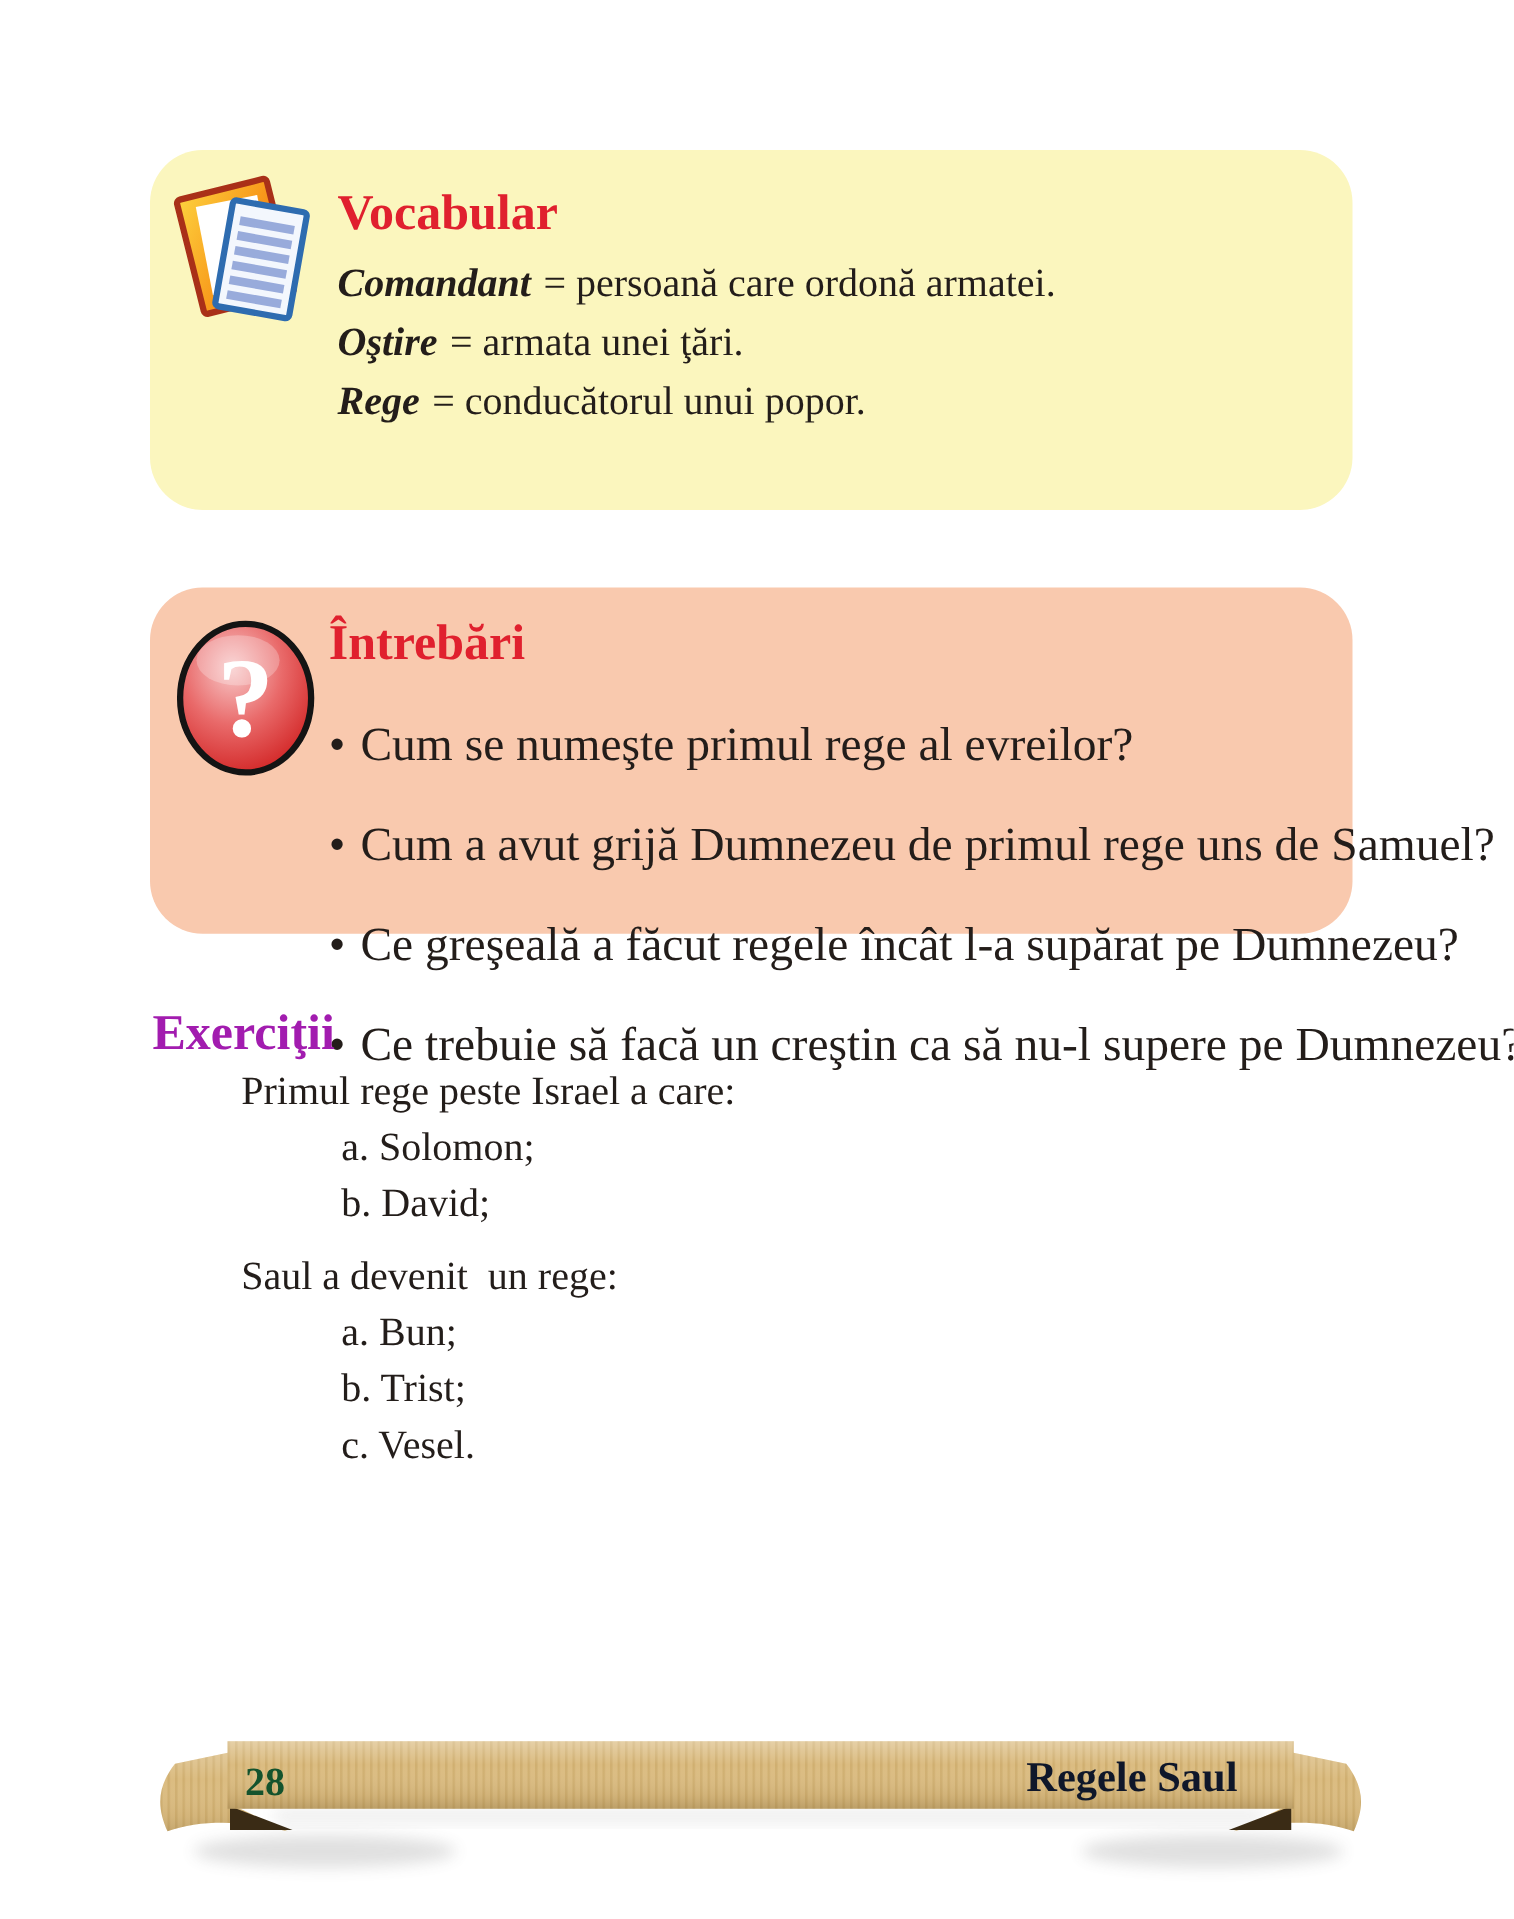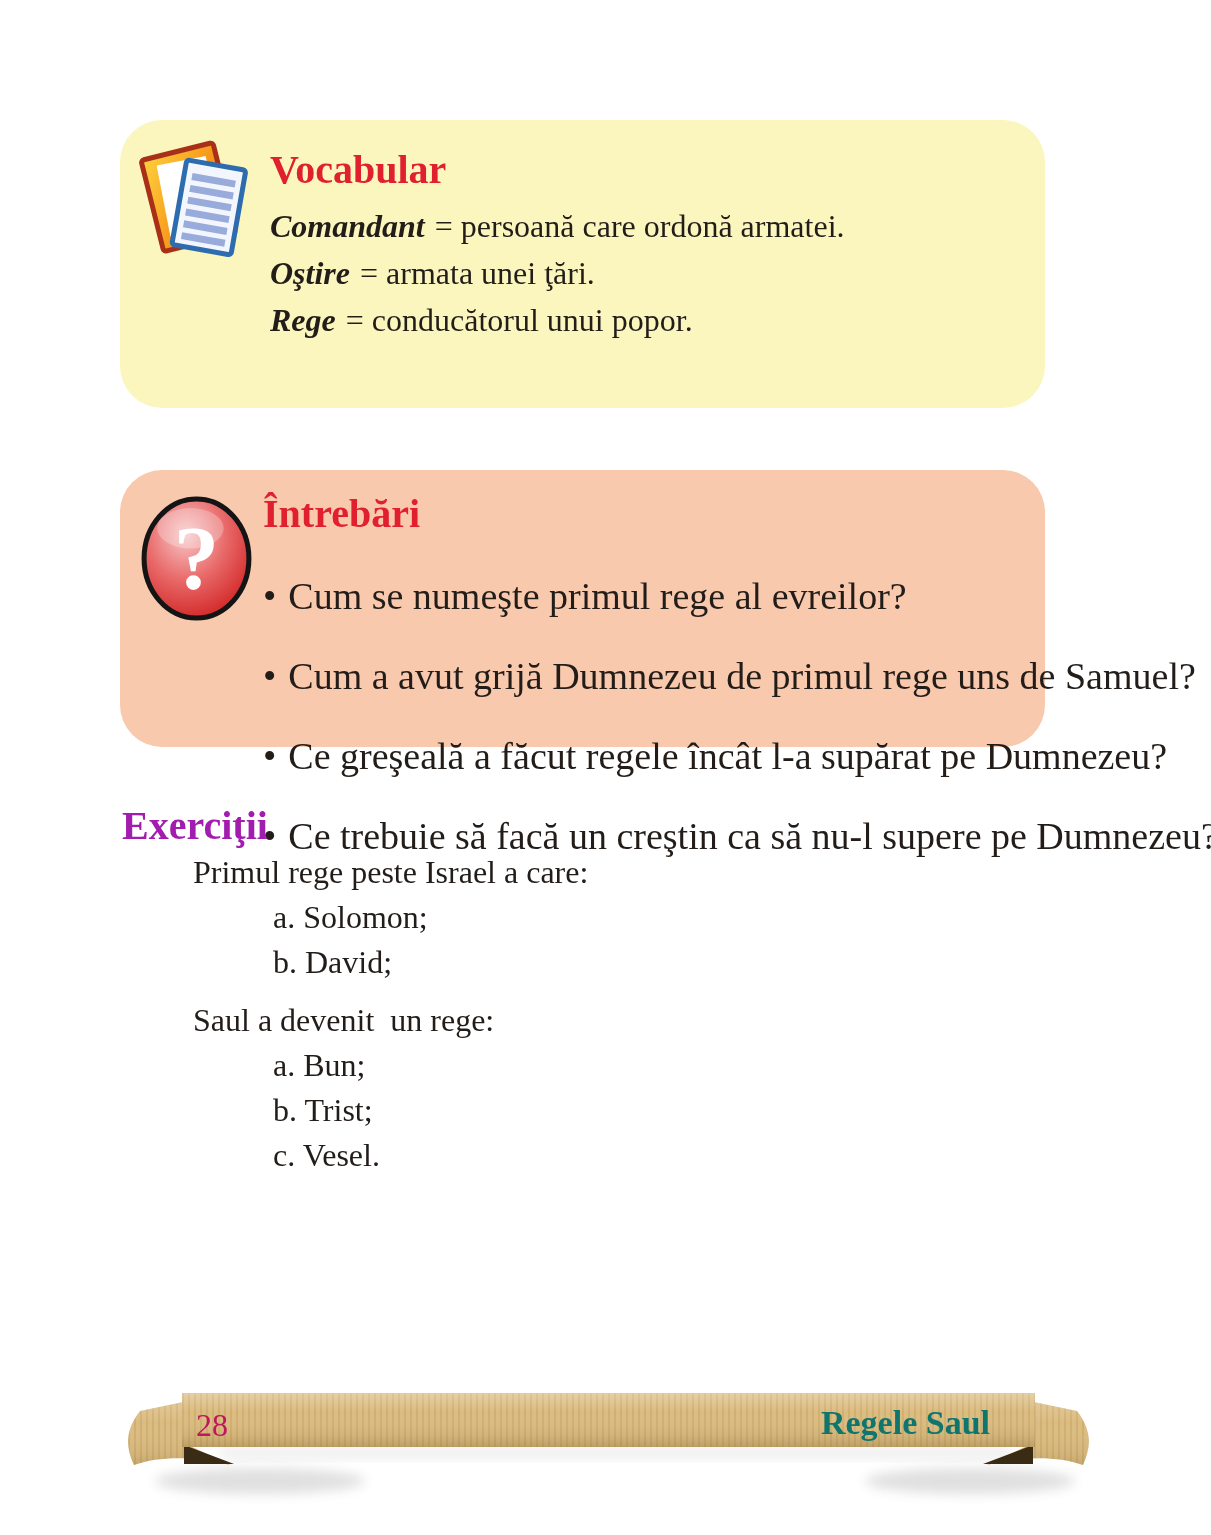--- a/index.html
+++ b/index.html
@@ -1,21 +1,21 @@
 <!DOCTYPE html>
 <html><head>
 <meta charset="utf-8">
 <style>
   html,body{margin:0;padding:0;background:#ffffff;}
   .page{
     position:relative;width:1211px;height:1535px;background:#ffffff;
     font-family:"Liberation Serif",serif;color:#231d1a;overflow:hidden;
   }
   
-  .infobox{position:absolute;left:120px;width:925px;border-radius:42px;}
+  .infobox{position:absolute;left:120px;width:925px;border-radius:42px;padding-left:37px;}
   .vocab-box{top:120px;height:288px;background:#FBF6BE;}
   .quest-box{top:470px;height:277px;background:#F9C9AE;}
   .box-icon{position:absolute;}
   .vocab-icon{left:13px;top:20px;width:122px;height:120px;}
   .ball-icon{left:20px;top:25px;width:114px;height:128px;}
   .box-content{position:absolute;}
   .vocab-content{left:150px;top:26px;}
   .quest-content{left:143px;top:20px;}
   .box-title{
     margin:0;font-size:40px;line-height:48px;font-weight:bold;color:#E0202E;
@@ -33,24 +33,24 @@
   .ex-instruction{margin:16px 0 0 0;font-size:32px;line-height:45px;}
   .ex-num{font-weight:bold;}
   .ex-instr-text{margin-left:8px;}
   .ex-prompt{margin:0 0 0 71px;font-size:32px;line-height:45px;white-space:pre-wrap;}
   .ex-prompt.second{margin-top:13px;}
   .ex-option{margin:0 0 0 151px;font-size:32px;line-height:45px;}
   
   .banner{position:absolute;left:0;top:1385px;width:1211px;height:140px;}
   .banner svg{position:absolute;left:110px;top:0;}
   .page-number{
-    position:absolute;left:196px;top:22px;font-size:32px;font-weight:normal;color:#be185d;
+    position:absolute;left:196px;top:22px;font-size:32px;font-weight:bold;color:#14532d;
   }
   .footer-title{
-    position:absolute;right:221px;top:19px;font-size:34px;font-weight:bold;color:#0f766e;
+    position:absolute;right:221px;top:19px;font-size:34px;font-weight:bold;color:#0f172a;
   }
 </style>
 </head>
 <body>
 
 <div class="page">
 
   <section class="infobox vocab-box">
     <svg class="box-icon vocab-icon" viewBox="0 0 120 120">
       <defs>

